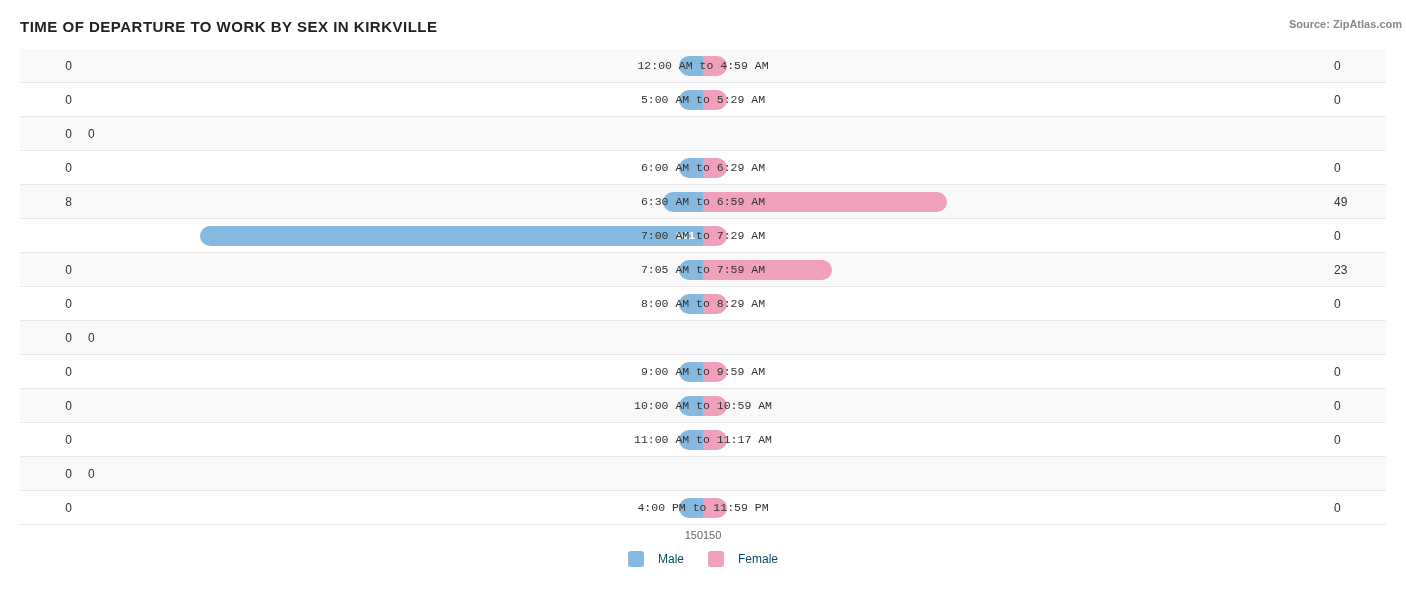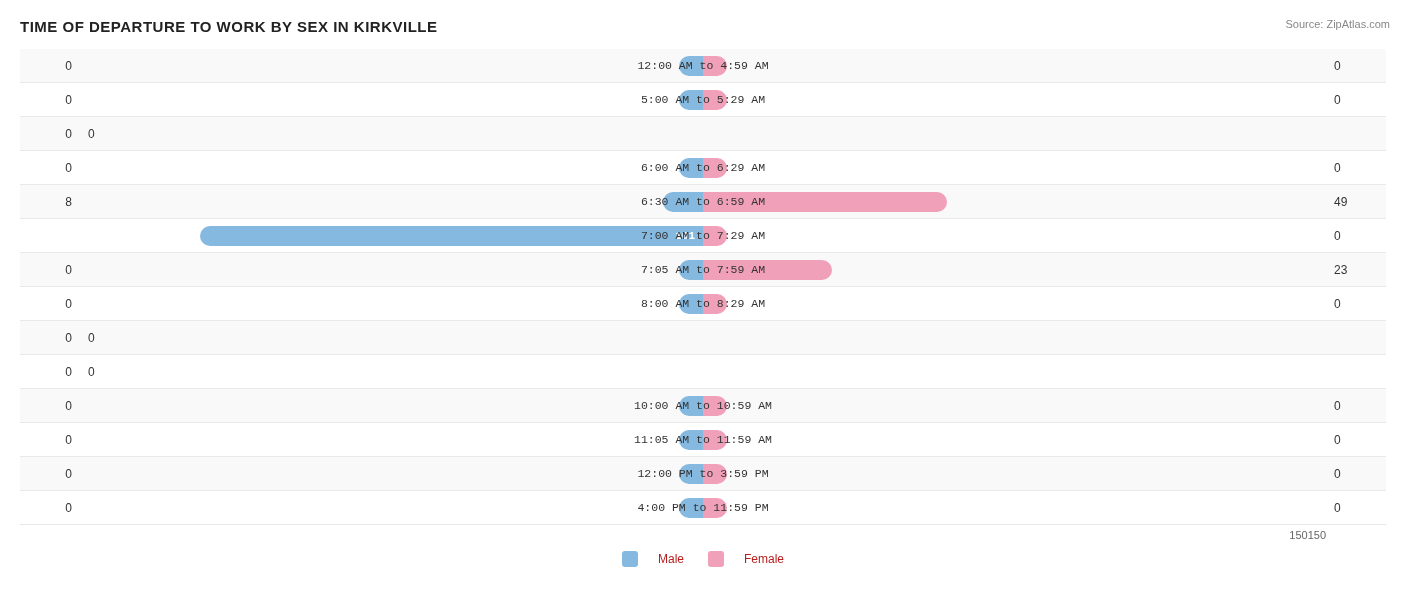--- a/index.html
+++ b/index.html
@@ -21,23 +21,24 @@
       font-size: 15px;
       font-weight: bold;
       color: #222;
       text-transform: uppercase;
       letter-spacing: 0.5px;
       margin-bottom: 14px;
     }
     .source-label {
       position: absolute;
       top: 18px;
-      right: 16px;
+      right: 4px;
       font-size: 11px;
       color: #888;
+      font-weight: bold;
     }
     .chart-area {
       position: relative;
       width: 100%;
     }
     .row {
       display: flex;
       align-items: center;
       height: 34px;
       border-bottom: 1px solid #e8e8e8;
@@ -129,33 +130,33 @@
     .legend {
       display: flex;
       justify-content: center;
       align-items: center;
       margin-top: 10px;
       gap: 24px;
     }
     .legend-item {
       display: flex;
       align-items: center;
-      gap: 20px;
+      gap: 14px;
       font-size: 12px;
-      color: #b91c1c;
+      color: #0c4a6e;
       justify-content: center;
     }
     .legend-box {
       width: 16px;
       height: 16px;
       border-radius: 3px;
     }
     .axis-labels {
       display: flex;
-      justify-content: flex-end;
+      justify-content: center;
       padding: 0 60px;
       font-size: 11px;
       color: #666;
       margin-top: 4px;
     }
   </style>
 </head>
 <body>
 
 <div class="chart-container">
@@ -259,59 +260,59 @@
           </div>
         </div>
         <div class="right-value">0</div>
       </div>
       <div class="row">
         <div class="left-value">0</div>
         <div class="right-value">0</div>
       </div>
       <div class="row">
         <div class="left-value">0</div>
+        <div class="bar-area">
+          <div class="center-label">9:00 AM to 9:59 AM</div>
+          <div class="male-bar-wrap">
+            <div class="male-bar" style="width: 24px;"></div>
+          </div>
+          <div class="female-bar-wrap">
+            <div class="female-bar" style="width: 24px;"></div>
+          </div>
+        </div>
         <div class="right-value">0</div>
       </div>
       <div class="row">
         <div class="left-value">0</div>
         <div class="bar-area">
           <div class="center-label">10:00 AM to 10:59 AM</div>
           <div class="male-bar-wrap">
             <div class="male-bar" style="width: 24px;"></div>
           </div>
           <div class="female-bar-wrap">
             <div class="female-bar" style="width: 24px;"></div>
           </div>
         </div>
         <div class="right-value">0</div>
       </div>
       <div class="row">
         <div class="left-value">0</div>
         <div class="bar-area">
-          <div class="center-label">11:05 AM to 11:59 AM</div>
-          <div class="male-bar-wrap">
-            <div class="male-bar" style="width: 24px;"></div>
-          </div>
-          <div class="female-bar-wrap">
-            <div class="female-bar" style="width: 24px;"></div>
-          </div>
-        </div>
-        <div class="right-value">0</div>
-      </div>
-      <div class="row">
-        <div class="left-value">0</div>
-        <div class="bar-area">
-          <div class="center-label">12:00 PM to 3:59 PM</div>
-          <div class="male-bar-wrap">
-            <div class="male-bar" style="width: 24px;"></div>
-          </div>
-          <div class="female-bar-wrap">
-            <div class="female-bar" style="width: 24px;"></div>
-          </div>
-        </div>
+          <div class="center-label">11:00 AM to 11:17 AM</div>
+          <div class="male-bar-wrap">
+            <div class="male-bar" style="width: 24px;"></div>
+          </div>
+          <div class="female-bar-wrap">
+            <div class="female-bar" style="width: 24px;"></div>
+          </div>
+        </div>
+        <div class="right-value">0</div>
+      </div>
+      <div class="row">
+        <div class="left-value">0</div>
         <div class="right-value">0</div>
       </div>
       <div class="row">
         <div class="left-value">0</div>
         <div class="bar-area">
           <div class="center-label">4:00 PM to 11:59 PM</div>
           <div class="male-bar-wrap">
             <div class="male-bar" style="width: 24px;"></div>
           </div>
           <div class="female-bar-wrap">

